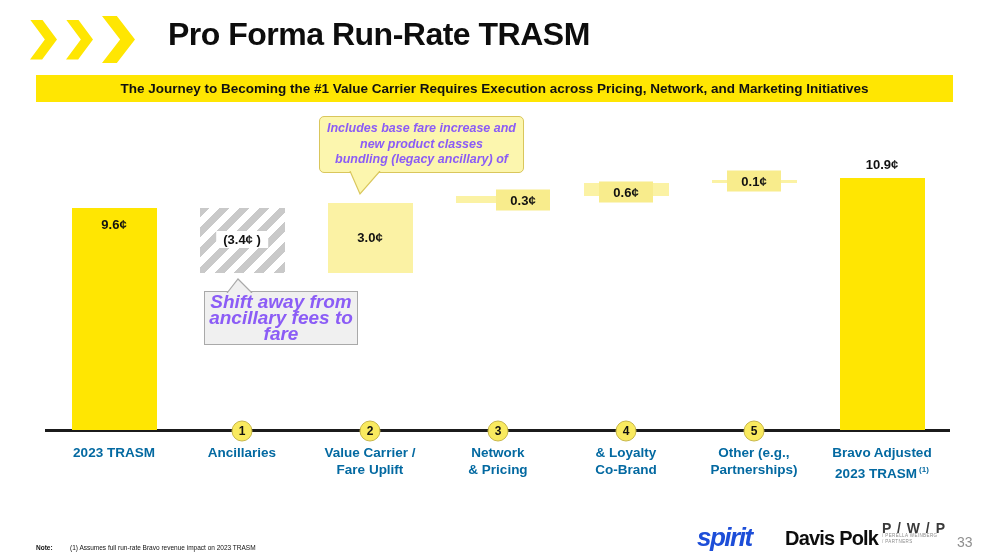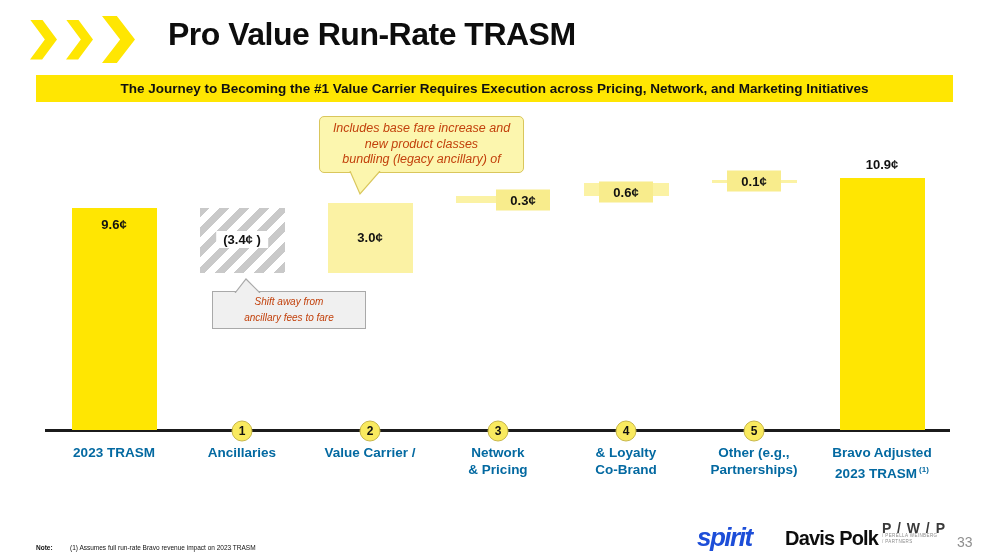--- a/index.html
+++ b/index.html
@@ -28,26 +28,26 @@
   .pill-white{background:#ffffff;padding:1px 7px;}
   .label-box{position:absolute;transform:translate(-50%,-50%);width:54px;height:21px;
     background:#F8EC8C;text-align:center;line-height:21px;font-size:13px;font-weight:bold;color:#111;}
   .step-circle{position:absolute;transform:translate(-50%,-50%);width:21px;height:21px;
     box-sizing:border-box;border-radius:50%;background:#F9EA5F;border:1.5px solid #C9B84B;
     text-align:center;line-height:18px;font-size:12px;font-weight:bold;color:#111;}
   .cat-label{position:absolute;transform:translateX(-50%);width:150px;text-align:center;
     font-size:13.5px;font-weight:bold;line-height:17px;color:#0369a1;}
   .cat-label sup{font-size:8px;}
   
-  .callout{position:absolute;box-sizing:border-box;text-align:center;font-weight:normal;
-    font-style:italic;color:#c2410c;}
+  .callout{position:absolute;box-sizing:border-box;text-align:center;font-weight:bold;
+    font-style:italic;color:#8b5cf6;}
   .callout-yellow{left:319px;top:116px;width:205px;background:#FCF6AE;border:1.2px solid #D9C65C;
     border-radius:5px;font-size:12.5px;line-height:15.5px;padding:4px 2px;}
   .callout-gray{left:204px;top:291px;width:154px;background:#F0F0F0;border:1.2px solid #A9A9A9;
-    font-size:10px;line-height:16px;padding:2px;margin-left:8px;}
+    font-size:19px;line-height:16px;padding:2px;}
   .tail{position:absolute;}
   
   .note-label{position:absolute;left:36px;top:544px;font-size:6.5px;font-weight:bold;color:#111;}
   .note-text{position:absolute;left:70px;top:544px;font-size:6.5px;color:#111;}
   .logo-spirit{position:absolute;left:697px;top:522px;font-size:26px;font-weight:bold;
     font-style:italic;letter-spacing:-1.5px;color:#1d4ed8;}
   .logo-davispolk{position:absolute;left:785px;top:527px;font-size:20px;font-weight:bold;
     letter-spacing:-0.8px;color:#0d0d0d;}
   .logo-pwp{position:absolute;left:882px;top:523px;color:#3a3a3a;line-height:10px;}
   .logo-pwp .pwp-top{font-family:Liberation Sans, sans-serif;font-size:14px;
@@ -58,21 +58,21 @@
 </head>
 <body>
 
 <div class="slide">
 
   <div class="chevrons">
     <span class="chev c1"></span>
     <span class="chev c2"></span>
     <span class="chev c3"></span>
   </div>
-  <h1 class="title">Pro Value Run-Rate TRASM</h1>
+  <h1 class="title">Pro Forma Run-Rate TRASM</h1>
   <div class="banner">The Journey to Becoming the #1 Value Carrier Requires Execution across Pricing, Network, and Marketing Initiatives</div>
 
   <div id="chart">
     <div class="axis"></div>
 
     <div class="callout callout-yellow">
       <div>Includes base fare increase and</div>
       <div>new product classes</div>
       <div>bundling (legacy ancillary) of</div>
       <svg class="tail" width="34" height="26" style="left:28px;top:100%;margin-top:-1px;" viewBox="0 0 34 26">
@@ -96,20 +96,21 @@
       <div class="value-label pill-white" style="left: 242px; top: 231.416px;">(3.4¢ )</div>
       <div class="step-circle" style="left: 242px; top: 430.5px;">1</div>
       <div class="cat-label" style="left: 242px; top: 444px;">
         <div>Ancillaries</div>
       </div>
       <div class="bar bar-increase" style="left: 327.5px; top: 203.424px; width: 85px; height: 69.36px;"></div>
       <div class="value-label" style="left: 370px; top: 230.104px;">3.0¢</div>
       <div class="step-circle" style="left: 370px; top: 430.5px;">2</div>
       <div class="cat-label" style="left: 370px; top: 444px;">
         <div>Value Carrier /</div>
+        <div>Fare Uplift</div>
       </div>
       <div class="bar bar-increase" style="left: 455.5px; top: 196.488px; width: 85px; height: 6.936px;"></div>
       <div class="label-box" style="left: 498px; top: 199.956px; margin-left: 25px;">0.3¢</div>
       <div class="step-circle" style="left: 498px; top: 430.5px;">3</div>
       <div class="cat-label" style="left: 498px; top: 444px;">
         <div>Network</div>
         <div>&amp; Pricing</div>
       </div>
       <div class="bar bar-increase" style="left: 583.5px; top: 182.616px; width: 85px; height: 13.872px;"></div>
       <div class="label-box" style="left: 626px; top: 192px;">0.6¢</div>

